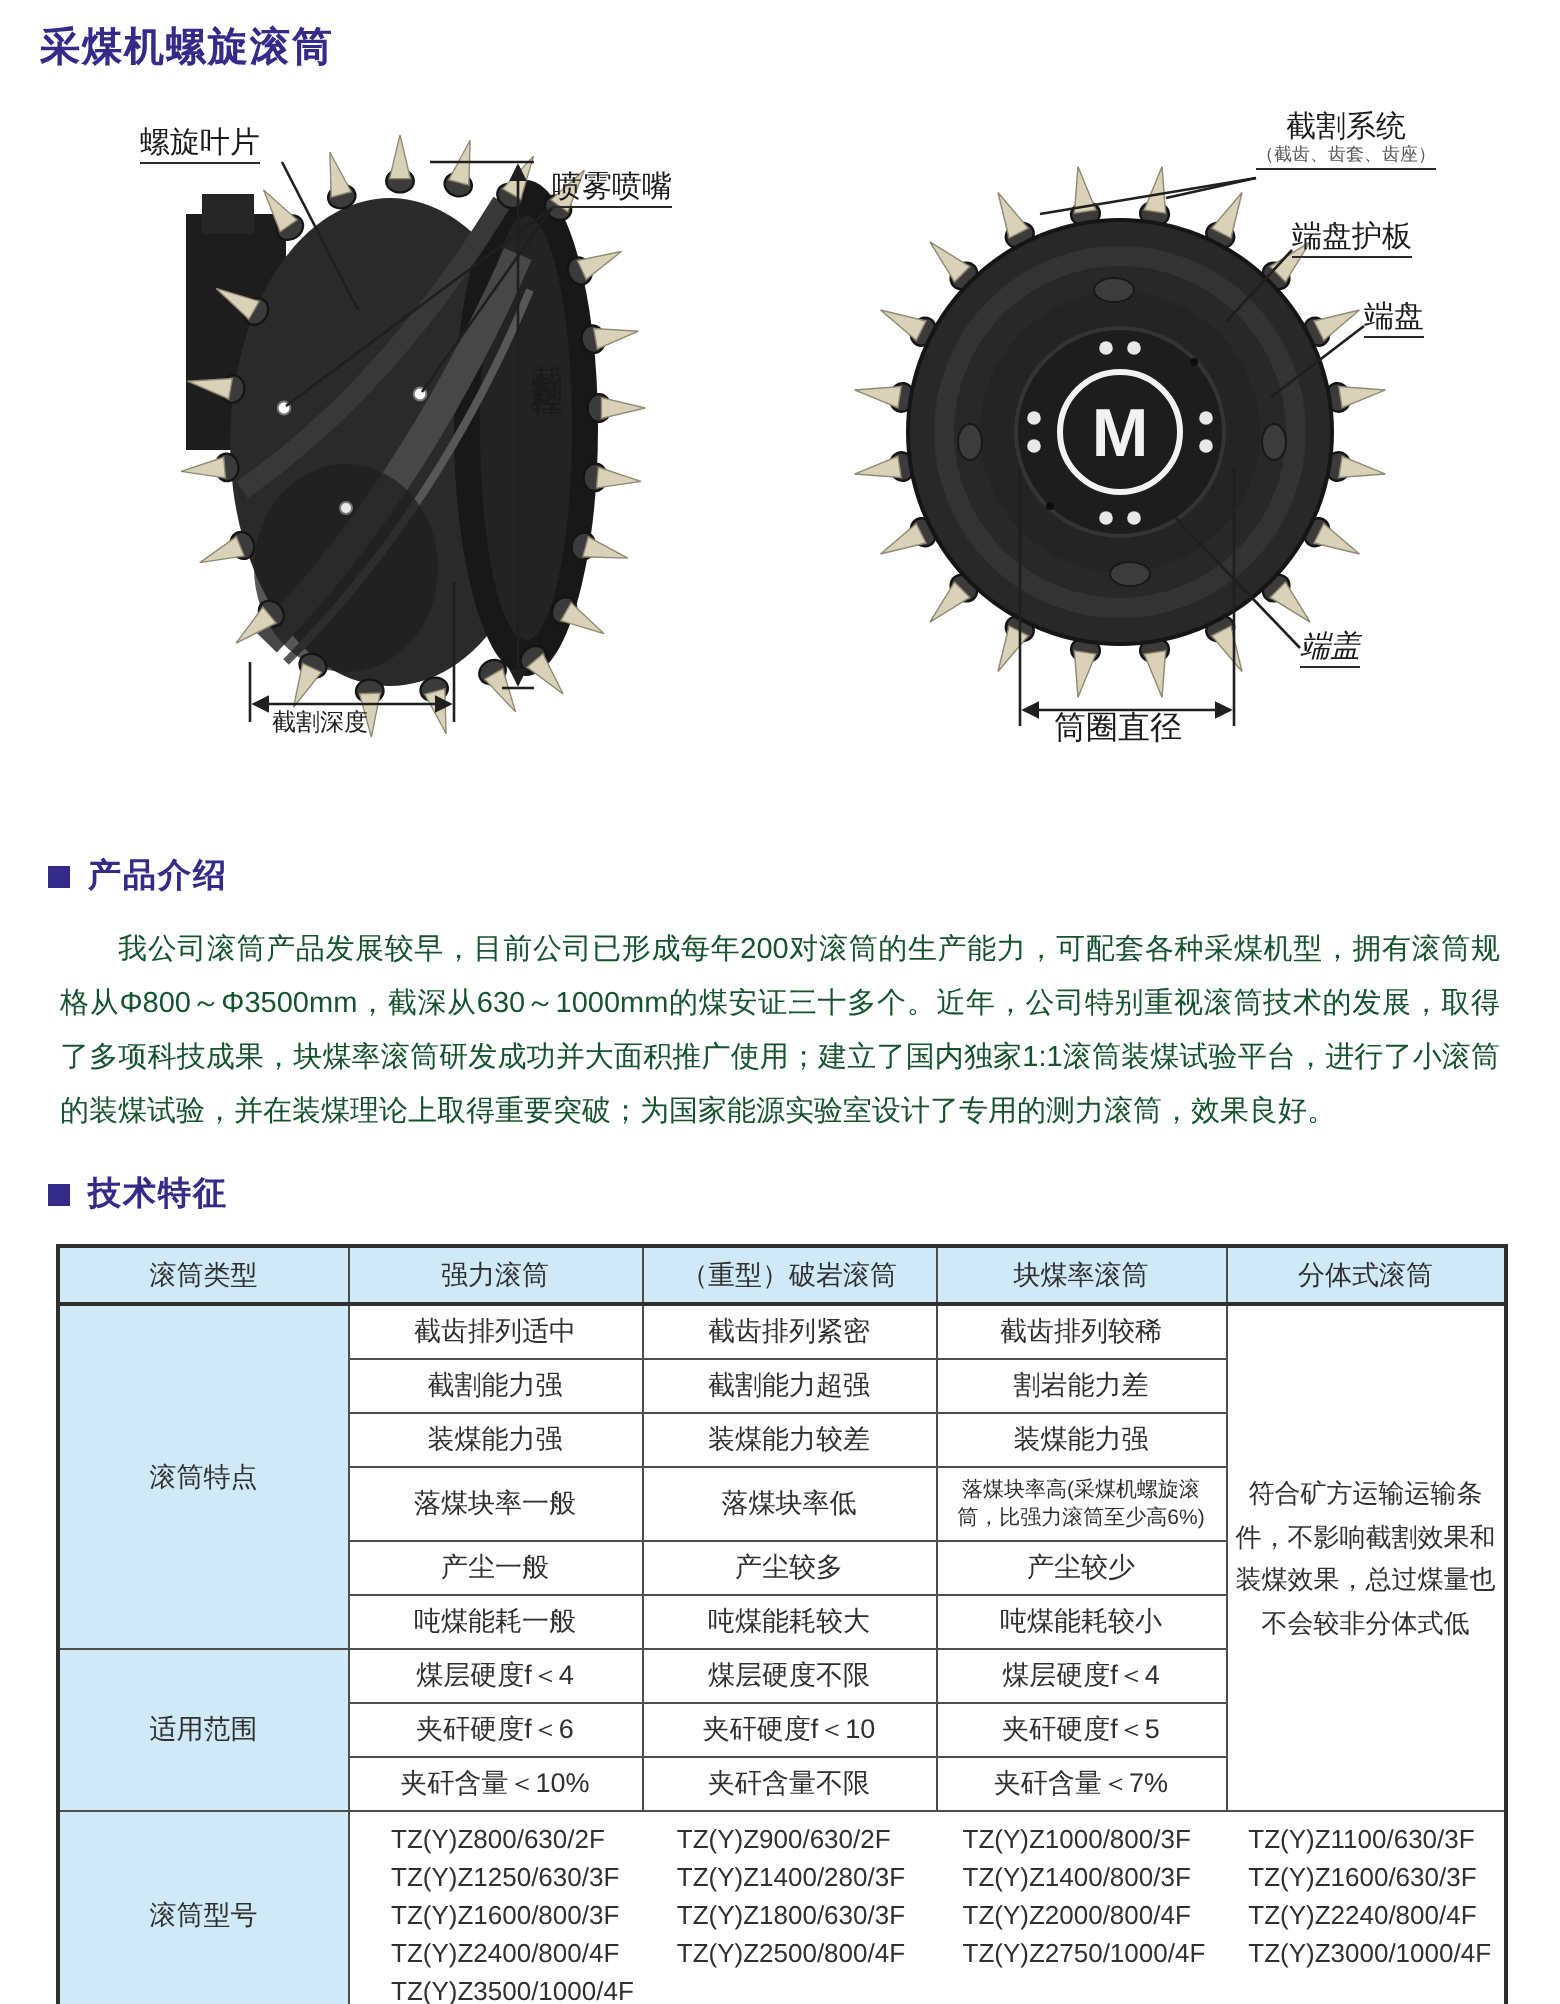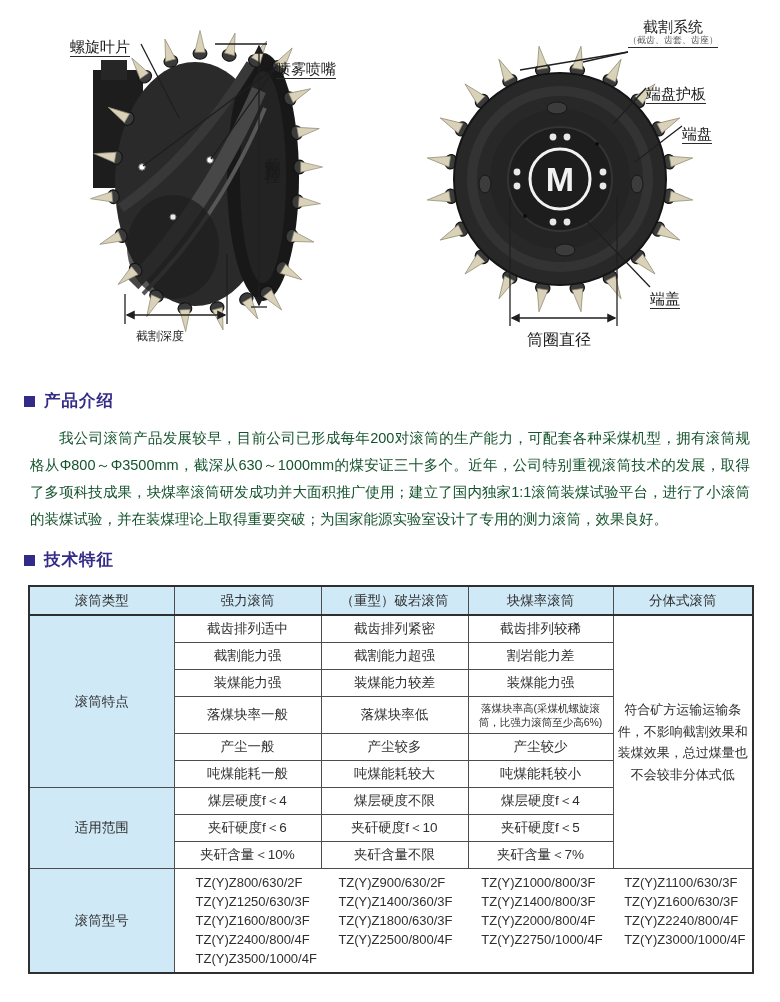--- a/index.html
+++ b/index.html
@@ -10,21 +10,21 @@
   }
   *{box-sizing:border-box;}
   html,body{margin:0;padding:0;background:#ffffff;}
   body{font-family:"Liberation Sans","DejaVu Sans",sans-serif;color:var(--ink);}
   .page{position:relative;width:780px;height:1002px;background:#fff;overflow:hidden;}
 
   h1.title{margin:10px 0 0 20px;font-size:20px;font-weight:bold;color:var(--accent);letter-spacing:1px;}
 
   .figures{position:relative;width:780px;height:372px;margin-top:2px;}
   .figures svg{position:absolute;}
-  .fig-label{position:absolute;font-size:15px;color:#1b1b1b;white-space:nowrap;line-height:1.15;margin-top:12px;}
+  .fig-label{position:absolute;font-size:15px;color:#1b1b1b;white-space:nowrap;line-height:1.15;}
   .fig-label.u{border-bottom:1.5px solid #2a2a2a;padding-bottom:1px;}
   .fig-label.vert{writing-mode:vertical-rl;letter-spacing:4px;font-size:16px;}
   .lbl-group{position:absolute;text-align:center;border-bottom:1.5px solid #2a2a2a;padding-bottom:1px;}
   .lbl-group .main{font-size:15px;color:#1b1b1b;line-height:1.05;}
   .lbl-group .sub{font-size:9px;color:#555;line-height:1.2;}
 
   .sec{display:flex;align-items:center;gap:9px;margin:16px 0 0 24px;}
   .sec .bullet{width:11px;height:11px;background:var(--accent);flex:0 0 auto;}
   .sec .sec-text{font-size:16.5px;font-weight:bold;color:var(--accent);letter-spacing:1px;}
 
@@ -41,20 +41,21 @@
   td.small{font-size:10.5px;line-height:1.35;padding:2px 2px;}
   td.models-cell{padding:4px 0;vertical-align:top;}
   .models-grid{display:grid;grid-template-columns:repeat(4,1fr);font-size:13px;line-height:19px;}
   .models-grid span{text-align:left;padding-left:18px;white-space:nowrap;}
 </style>
 </head>
 <body>
 
 <div class="page">
 
+  <h1 class="title">采煤机螺旋滚筒</h1>
 
   <div class="figures">
 
     <svg style="left:55px;top:10px;" width="350" height="340" viewBox="0 0 350 340">
       <defs>
         <marker id="arrL" viewBox="0 0 10 10" refX="8.5" refY="5" markerWidth="7" markerHeight="7" orient="auto-start-reverse">
           <path d="M0,0L10,5L0,10z" fill="#1f1f1f"></path>
         </marker>
       </defs>
 
@@ -319,21 +320,21 @@
     <div class="fig-label u" style="left:276px;top:46px;">喷雾喷嘴</div>
     <div class="fig-label vert" style="left:263px;top:130px;">截割直径</div>
     <div class="fig-label" style="left:136px;top:316px;font-size:12px;">截割深度</div>
 
     <div class="lbl-group" style="left:628px;top:17px;">
       <div class="main">截割系统</div>
       <div class="sub">（截齿、齿套、齿座）</div>
     </div>
     <div class="fig-label u" style="left:646px;top:71px;">端盘护板</div>
     <div class="fig-label u" style="left:682px;top:111px;">端盘</div>
-    <div class="fig-label u" style="left:650px;top:276px;">端盖</div>
+    <div class="fig-label u" style="left:650px;top:276px;font-style:italic;">端盖</div>
     <div class="fig-label" style="left:527px;top:317px;font-size:16px;">筒圈直径</div>
   </div>
 
   <div class="sec">
     <span class="bullet"></span>
     <span class="sec-text">产品介绍</span>
   </div>
   <p class="intro">我公司滚筒产品发展较早，目前公司已形成每年200对滚筒的生产能力，可配套各种采煤机型，拥有滚筒规格从Φ800～Φ3500mm，截深从630～1000mm的煤安证三十多个。近年，公司特别重视滚筒技术的发展，取得了多项科技成果，块煤率滚筒研发成功并大面积推广使用；建立了国内独家1:1滚筒装煤试验平台，进行了小滚筒的装煤试验，并在装煤理论上取得重要突破；为国家能源实验室设计了专用的测力滚筒，效果良好。</p>
 
   <div class="sec">
@@ -409,21 +410,21 @@
       </tr>
       <tr>
         <td class="grp">滚筒型号</td>
         <td class="models-cell" colspan="4">
           <div class="models-grid">
             <span>TZ(Y)Z800/630/2F</span>
             <span>TZ(Y)Z900/630/2F</span>
             <span>TZ(Y)Z1000/800/3F</span>
             <span>TZ(Y)Z1100/630/3F</span>
             <span>TZ(Y)Z1250/630/3F</span>
-            <span>TZ(Y)Z1400/360/3F</span>
+            <span>TZ(Y)Z1400/280/3F</span>
             <span>TZ(Y)Z1400/800/3F</span>
             <span>TZ(Y)Z1600/630/3F</span>
             <span>TZ(Y)Z1600/800/3F</span>
             <span>TZ(Y)Z1800/630/3F</span>
             <span>TZ(Y)Z2000/800/4F</span>
             <span>TZ(Y)Z2240/800/4F</span>
             <span>TZ(Y)Z2400/800/4F</span>
             <span>TZ(Y)Z2500/800/4F</span>
             <span>TZ(Y)Z2750/1000/4F</span>
             <span>TZ(Y)Z3000/1000/4F</span>

